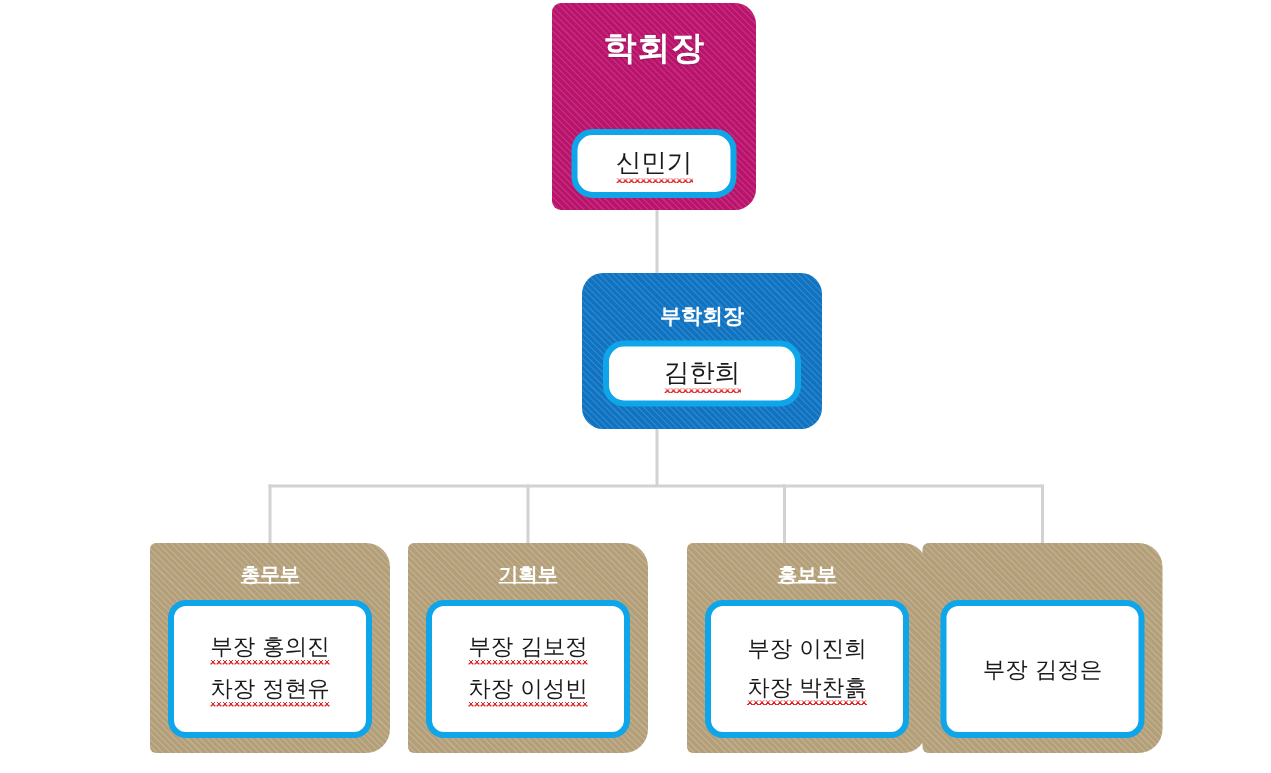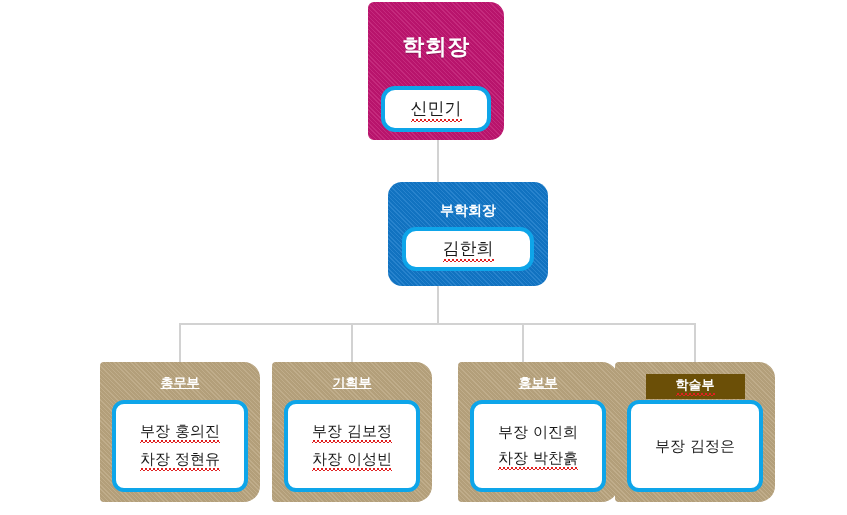--- a/index.html
+++ b/index.html
@@ -92,21 +92,21 @@
       linear-gradient(-45deg, transparent 45%, #e02020 45%, #e02020 60%, transparent 60%);
   }
 
   
   #node-president {
     left: 368px; top: 2px; width: 136px; height: 138px;
     background-color: #bf1570;
     border-radius: 6px 14px 14px 6px;
   }
   #node-president .node-title {
-    padding-top: 30px;
+    padding-top: 15px;
     font-size: 22px;
     letter-spacing: .5px;
     text-shadow: 0 1px 1px rgba(0,0,0,.25);
   }
   #node-president .node-body {
     left: 13px; right: 13px; top: 84px; height: 46px;
     border-radius: 14px;
   }
   #node-president .node-body .line { font-size: 17px; }
 
@@ -208,19 +208,18 @@
 
   <div class="node dept" id="node-dept-2">
     <div class="node-title">홍보부</div>
     <div class="node-body">
       <div class="line">부장 이진희</div>
       <div class="line"><span class="sp">차장 박찬흙</span></div>
     </div>
   </div>
 
   <div class="node dept" id="node-dept-3">
-    <div class="node-title"><span class="title-highlight"><span class="sp">학술부</span></span></div>
     <div class="node-body">
       <div class="line">부장 김정은</div>
     </div>
   </div>
 
 </div>
 
 </body></html>

